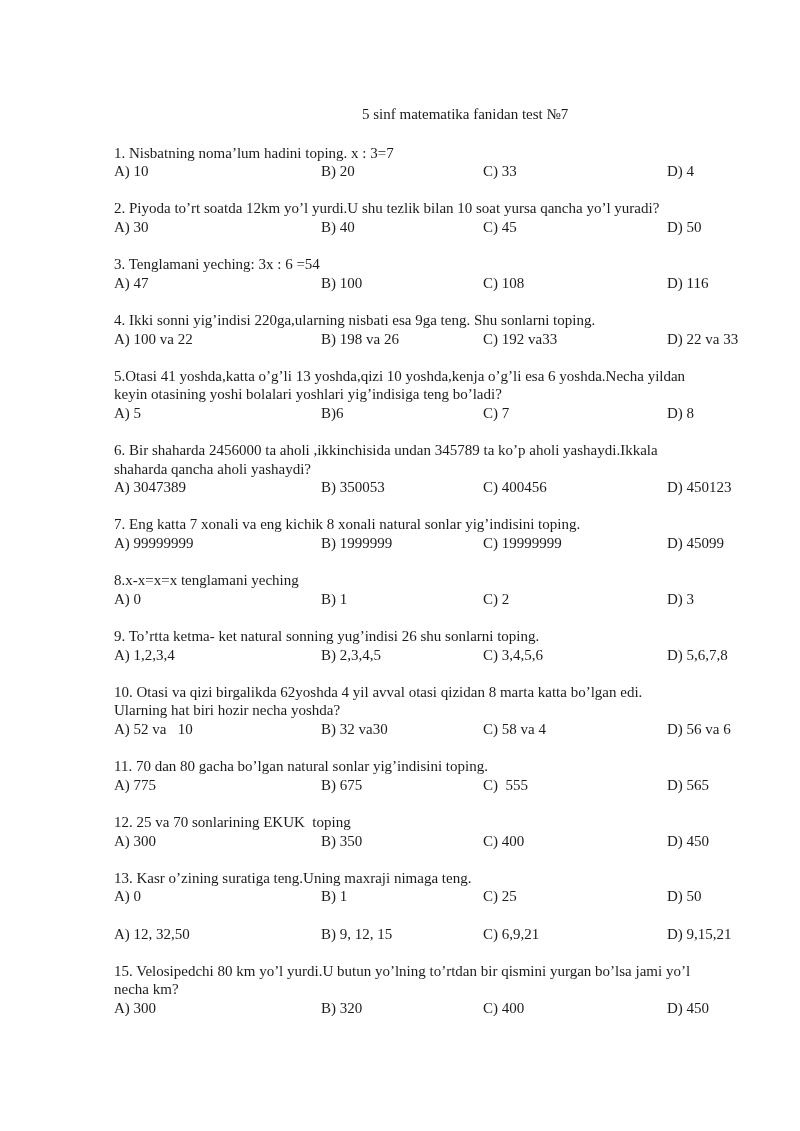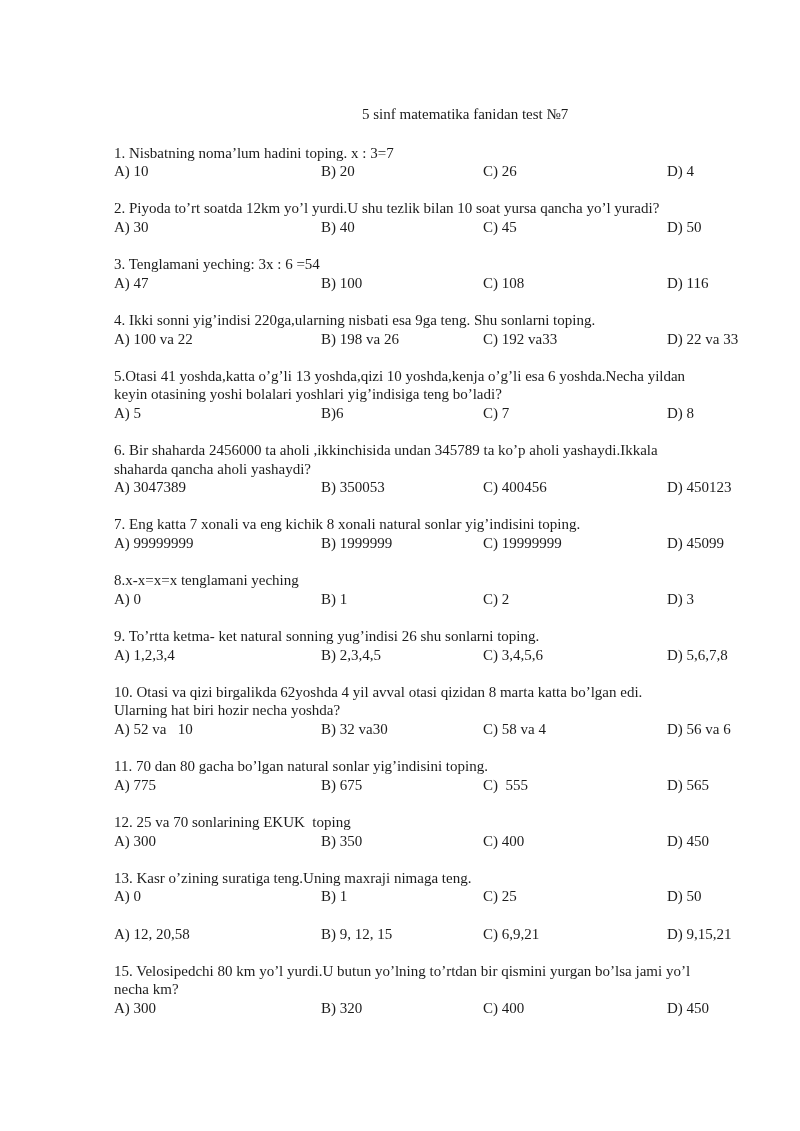--- a/index.html
+++ b/index.html
@@ -45,21 +45,21 @@
 <body>
 
 <div class="page">
   <div class="title">5 sinf matematika fanidan test №7</div>
   <div id="question-list">
       <div class="q-block">
         <div class="q-text">1. Nisbatning noma’lum hadini toping. x : 3=7</div>
         <div class="answers">
           <span>A) 10</span>
           <span>B) 20</span>
-          <span>C) 26</span>
+          <span>C) 33</span>
           <span>D) 4</span>
         </div>
       </div>
       <div class="q-block">
         <div class="q-text">2. Piyoda to’rt soatda 12km yo’l yurdi.U shu tezlik bilan 10 soat yursa qancha yo’l yuradi?</div>
         <div class="answers">
           <span>A) 30</span>
           <span>B) 40</span>
           <span>C) 45</span>
           <span>D) 50</span>
@@ -159,21 +159,21 @@
         <div class="q-text">13. Kasr o’zining suratiga teng.Uning maxraji nimaga teng.</div>
         <div class="answers">
           <span>A) 0</span>
           <span>B) 1</span>
           <span>C) 25</span>
           <span>D) 50</span>
         </div>
       </div>
       <div class="q-block">
         <div class="answers">
-          <span>A) 12, 20,58</span>
+          <span>A) 12, 32,50</span>
           <span>B) 9, 12, 15</span>
           <span>C) 6,9,21</span>
           <span>D) 9,15,21</span>
         </div>
       </div>
       <div class="q-block">
         <div class="q-text">15. Velosipedchi 80 km yo’l yurdi.U butun yo’lning to’rtdan bir qismini yurgan bo’lsa jami yo’l<br>necha km?</div>
         <div class="answers">
           <span>A) 300</span>
           <span>B) 320</span>

